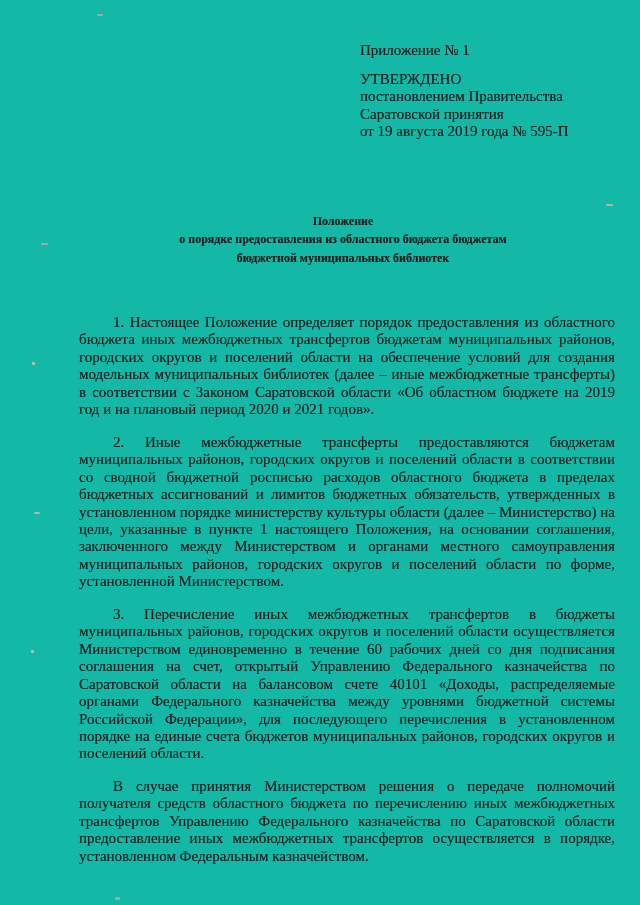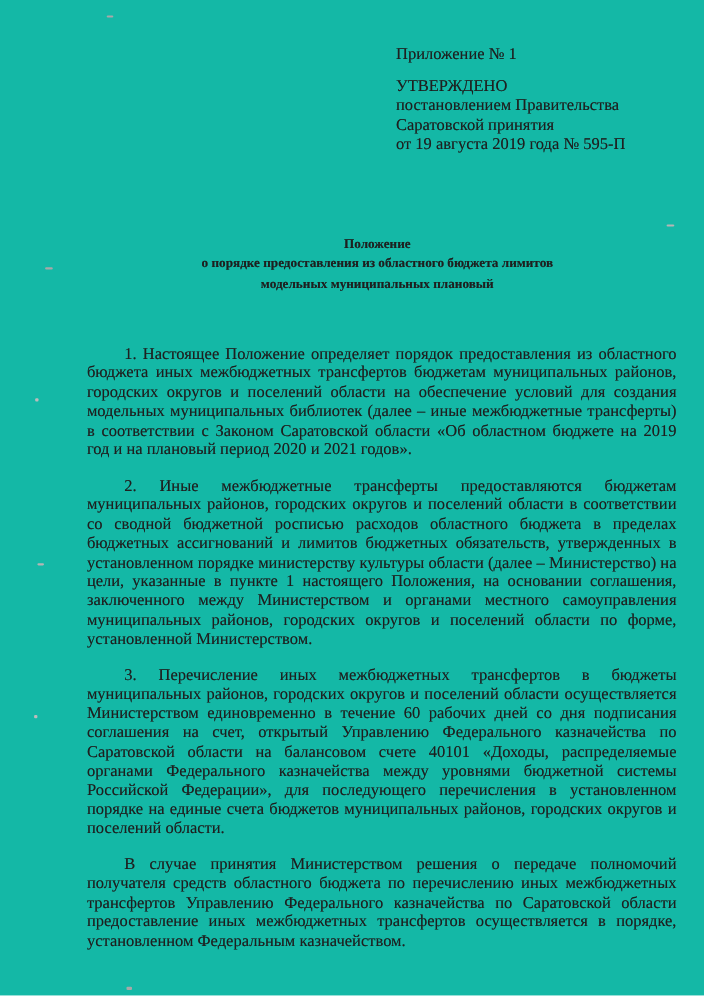--- a/index.html
+++ b/index.html
@@ -82,22 +82,22 @@
   <div class="header-block">
     <div class="appendix">Приложение № 1</div>
     <div>УТВЕРЖДЕНО</div>
     <div>постановлением Правительства</div>
     <div>Саратовской принятия</div>
     <div>от 19 августа 2019 года № 595-П</div>
   </div>
 
   <div class="title-block">
     <div>Положение</div>
-    <div>о порядке предоставления из областного бюджета лимитов</div>
-    <div>модельных муниципальных плановый</div>
+    <div>о порядке предоставления из областного бюджета бюджетам</div>
+    <div>бюджетной муниципальных библиотек</div>
   </div>
 
   <div class="body-block">
     <p>1. Настоящее Положение определяет порядок предоставления из областного бюджета иных межбюджетных трансфертов бюджетам муниципальных районов, городских округов и поселений области на обеспечение условий для создания модельных муниципальных библиотек (далее – иные межбюджетные трансферты) в соответствии с Законом Саратовской области «Об областном бюджете на 2019 год и на плановый период 2020 и 2021 годов».</p>
     <p>2. Иные межбюджетные трансферты предоставляются бюджетам муниципальных районов, городских округов и поселений области в соответствии со сводной бюджетной росписью расходов областного бюджета в пределах бюджетных ассигнований и лимитов бюджетных обязательств, утвержденных в установленном порядке министерству культуры области (далее – Министерство) на цели, указанные в пункте 1 настоящего Положения, на основании соглашения, заключенного между Министерством и органами местного самоуправления муниципальных районов, городских округов и поселений области по форме, установленной Министерством.</p>
     <p>3. Перечисление иных межбюджетных трансфертов в бюджеты муниципальных районов, городских округов и поселений области осуществляется Министерством единовременно в течение 60 рабочих дней со дня подписания соглашения на счет, открытый Управлению Федерального казначейства по Саратовской области на балансовом счете 40101 «Доходы, распределяемые органами Федерального казначейства между уровнями бюджетной системы Российской Федерации», для последующего перечисления в установленном порядке на единые счета бюджетов муниципальных районов, городских округов и поселений области.</p>
     <p>В случае принятия Министерством решения о передаче полномочий получателя средств областного бюджета по перечислению иных межбюджетных трансфертов Управлению Федерального казначейства по Саратовской области предоставление иных межбюджетных трансфертов осуществляется в порядке, установленном Федеральным казначейством.</p>
   </div>
 
   <span class="artifact a1"></span>

